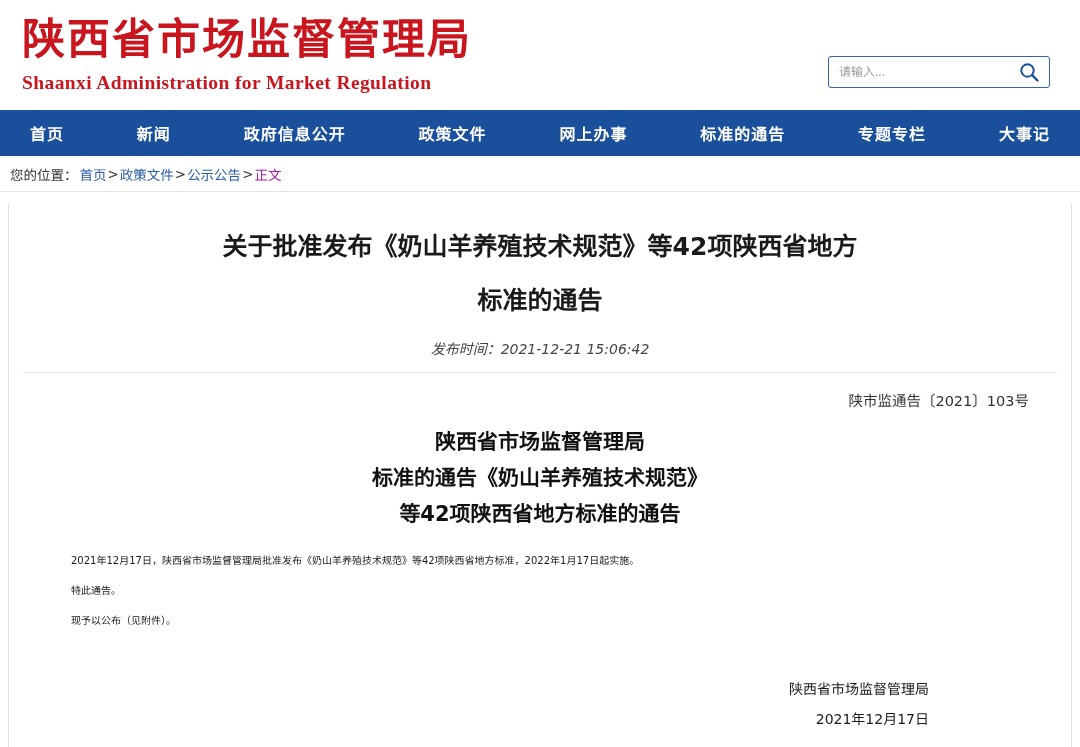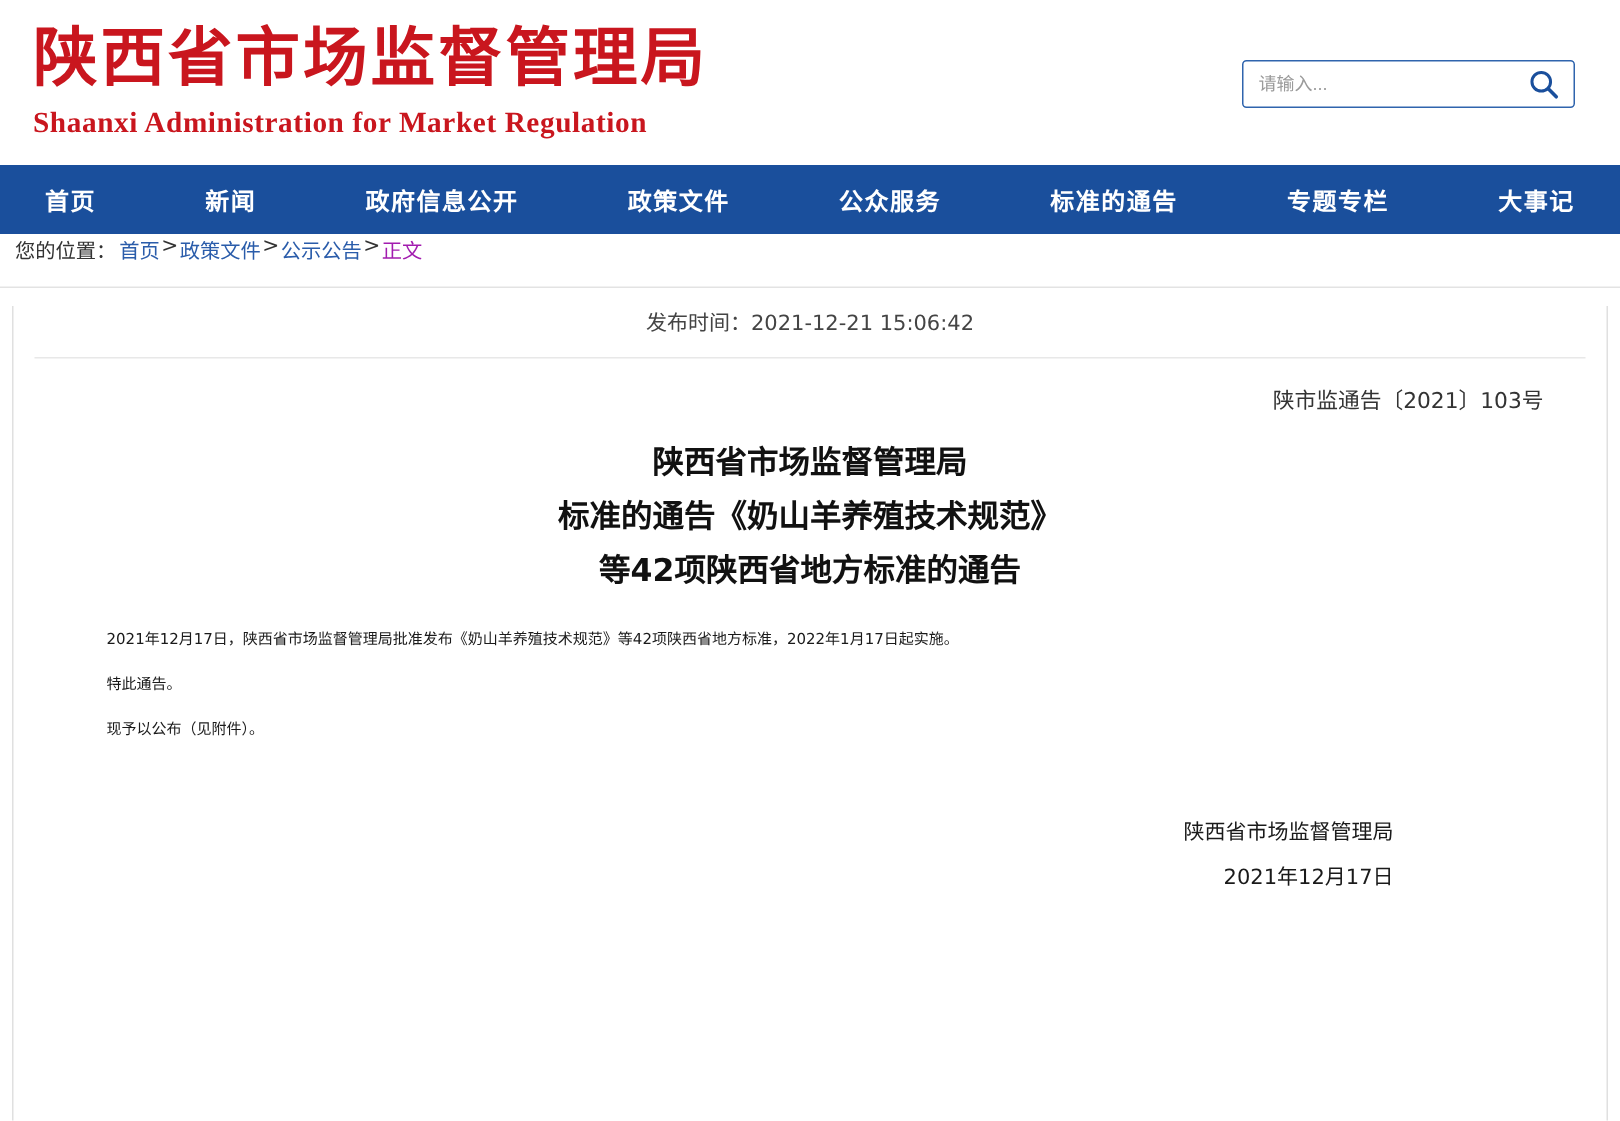--- a/index.html
+++ b/index.html
@@ -35,21 +35,21 @@
     font-size: 19.5px;
     font-weight: bold;
     color: #c9161e;
     letter-spacing: 0.4px;
     font-family: "Liberation Serif", "DejaVu Serif", serif;
   }
 
   .search-wrap {
     position: absolute;
     right: 30px;
-    top: 40px;
+    top: 56px;
     width: 222px;
     height: 32px;
     border: 1px solid #2f64ad;
     border-radius: 3px;
     display: flex;
     align-items: flex-start;
     background: #fff;
   }
   .search-input {
     flex: 1;
@@ -92,21 +92,21 @@
     letter-spacing: 1px;
     cursor: pointer;
     white-space: nowrap;
     font-family: "DejaVu Sans", "Liberation Sans", sans-serif;
   }
 
   
   .breadcrumb {
     height: 36px;
     display: flex;
-    align-items: flex-start;
+    align-items: center;
     padding-left: 10px;
     font-size: 13.5px;
     color: #333;
     background: #fff;
     border-bottom: 1px solid #e3e3e3;
     font-family: "DejaVu Sans", "Liberation Sans", sans-serif;
   }
   .breadcrumb .bc-label { color: #333; margin-right: 2px; }
   .breadcrumb a { color: #2a5caa; text-decoration: none; cursor: pointer; }
   .breadcrumb .sep { color: #333; margin: 0 1px; }
@@ -133,20 +133,21 @@
     font-family: "DejaVu Sans", "Liberation Sans", sans-serif;
   }
   .doc-meta {
     text-align: center;
     font-size: 14px;
     color: #444;
     margin-top: 10px;
     padding-bottom: 14px;
     border-bottom: 1px solid #e8e8e8;
     font-family: "DejaVu Sans", "Liberation Sans", sans-serif;
+    font-style: italic;
   }
 
   .doc-body {
     padding: 16px 28px 0 28px;
     font-family: "DejaVu Serif", "Liberation Serif", serif;
     color: #1a1a1a;
   }
   .doc-no {
     text-align: right;
     font-size: 14.5px;
@@ -202,39 +203,43 @@
       </span>
     </button>
   </div>
 </div>
 
 <div class="nav">
   <div class="nav-item">首页</div>
   <div class="nav-item">新闻</div>
   <div class="nav-item">政府信息公开</div>
   <div class="nav-item">政策文件</div>
-  <div class="nav-item">公众服务</div>
+  <div class="nav-item">网上办事</div>
   <div class="nav-item">标准的通告</div>
   <div class="nav-item">专题专栏</div>
   <div class="nav-item">大事记</div>
 </div>
 
 <div class="breadcrumb">
   <span class="bc-label">您的位置：</span>
   <a>首页</a>
   <span class="sep">&gt;</span>
   <a>政策文件</a>
   <span class="sep">&gt;</span>
   <a>公示公告</a>
   <span class="sep">&gt;</span>
   <span class="bc-current">正文</span>
 </div>
 
 <div class="content">
 
+  <div class="doc-title">
+    <div>关于批准发布《奶山羊养殖技术规范》等42项陕西省地方</div>
+    <div>标准的通告</div>
+  </div>
 
   <div class="doc-meta">
     <span>发布时间：</span><span>2021-12-21 15:06:42</span>
   </div>
 
   <div class="doc-body">
     <div class="doc-no">陕市监通告〔2021〕103号</div>
 
     <div class="doc-head-line">陕西省市场监督管理局</div>
     <div class="doc-head-line">标准的通告《奶山羊养殖技术规范》</div>

